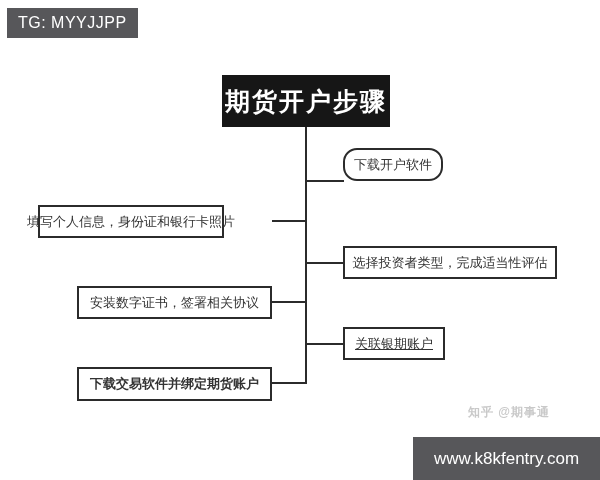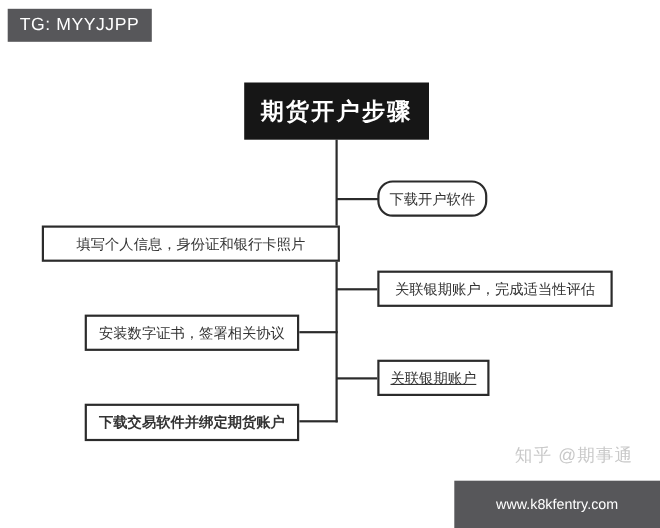--- a/index.html
+++ b/index.html
@@ -25,42 +25,42 @@
     background:var(--banner-bg);color:#fff;
     font-size:16px;line-height:30px;padding-left:11px;
     letter-spacing:.5px;white-space:nowrap;
   }
 
   
   .root-node{
     position:absolute;left:222px;top:75px;width:168px;height:52px;
     background:var(--title-bg);color:#fff;
     display:flex;align-items:center;justify-content:center;
-    font-size:21px;font-weight:bold;letter-spacing:2px;white-space:nowrap;
+    font-size:25px;font-weight:bold;letter-spacing:2px;white-space:nowrap;
   }
   .root-node::after{
     content:"";position:absolute;z-index:-1;
     left:3px;top:3px;width:100%;height:100%;
     border:2px solid var(--node-border);background:#fff;
   }
 
   
   .node{
     position:absolute;background:#fff;
     border:2px solid var(--node-border);color:#333;
     display:flex;align-items:center;justify-content:center;
     font-size:13px;white-space:nowrap;
   }
   .node::after{
     content:"";position:absolute;z-index:-1;
     left:2px;top:2px;width:100%;height:100%;
     border:2px solid var(--node-border);background:#fff;
   }
-  .node-0{left:343px;top:164px;width:100px;height:33px;border-radius:14px;}
-  .node-1{left:38px; top:205px;width:271px;height:33px;}
+  .node-0{left:343px;top:148px;width:100px;height:33px;border-radius:14px;}
+  .node-1{left:38px; top:205px;width:186px;height:33px;}
   .node-2{left:343px;top:246px;width:214px;height:33px;}
   .node-3{left:77px; top:286px;width:195px;height:33px;}
   .node-4{left:343px;top:327px;width:102px;height:33px;text-decoration:underline;}
   .node-5{left:77px; top:367px;width:195px;height:34px;font-weight:bold;}
 
   
   .line{position:absolute;background:var(--line);}
   .trunk   {left:305px;top:127px;width:2px;height:257px;}
   .branch  {height:2px;}
   .branch-r{left:306px;width:38px;}
@@ -68,27 +68,27 @@
   .br-0{top:180px;}
   .br-1{top:220px;}
   .br-2{top:262px;}
   .br-3{top:301px;}
   .br-4{top:343px;}
   .br-5{top:382px;}
 
   
   .zhihu-watermark{
     position:absolute;left:468px;top:404px;
-    color:var(--watermark);font-size:16px;letter-spacing:1px;white-space:nowrap;
+    color:var(--watermark);font-size:12px;letter-spacing:1px;white-space:nowrap;font-weight:bold;
   }
   .site-banner{
     position:absolute;left:413px;top:437px;width:187px;height:43px;
     background:var(--banner-bg);color:#fff;
     display:flex;align-items:center;justify-content:center;
-    font-size:13px;white-space:nowrap;
+    font-size:17px;white-space:nowrap;
   }
 </style>
 </head>
 <body>
 
 <div class="canvas">
 
   <div class="tg-badge">TG: MYYJJPP</div>
 
   <div class="line trunk"></div>
@@ -98,21 +98,21 @@
   <div class="line branch branch-l br-3"></div>
   <div class="line branch branch-r br-4"></div>
   <div class="line branch branch-l br-5"></div>
 
   <div class="root-node">期货开户步骤</div>
 
   <div class="node node-0">下载开户软件</div>
 
   <div class="node node-1">填写个人信息，身份证和银行卡照片</div>
 
-  <div class="node node-2">关联银期账户，完成适当性评估</div>
+  <div class="node node-2">选择投资者类型，完成适当性评估</div>
 
   <div class="node node-3">安装数字证书，签署相关协议</div>
 
   <div class="node node-4">关联银期账户</div>
 
   <div class="node node-5">下载交易软件并绑定期货账户</div>
 
   <div class="zhihu-watermark">知乎 @期事通</div>
 
   <div class="site-banner">www.k8kfentry.com</div>

